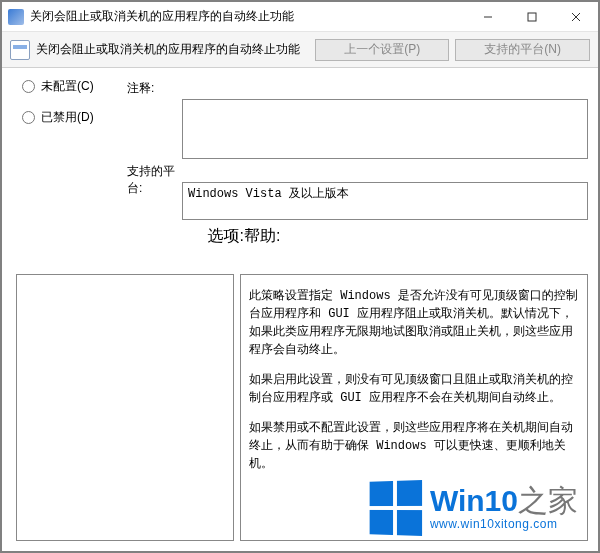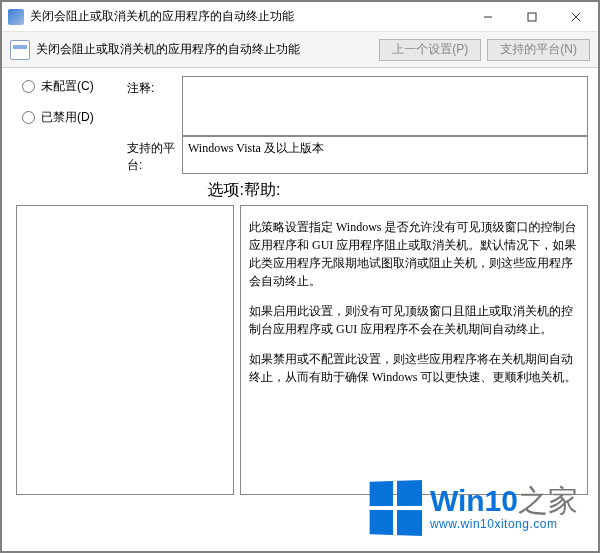--- a/index.html
+++ b/index.html
@@ -57,21 +57,21 @@
     border-radius:2px;
     position:relative;
   }
   .header-strip .policy-icon::after{
     content:""; position:absolute; left:2px; top:4px; right:2px; height:4px;
     background:#3a7bd5; opacity:.6;
   }
   .header-strip .policy-title { flex:1; font-size:12px; color:#000; }
   .nav-btn {
     height: 22px;
-    padding: 0 12px;
+    padding: 0 28px;
     margin-left: 6px;
     background:#e8e8e8;
     border:1px solid #b5b5b5;
     color:#888;
     font-size:12px;
     display:inline-flex;
     align-items:center;
   }
 
   
@@ -91,22 +91,23 @@
     margin:-3px -6px;
     border-radius:1px;
   }
   .field-label { text-align:left; font-size:12px; padding-top:4px; padding-right:4px;}
   .textarea-box, .text-box, .panel-box {
     border:1px solid #888;
     background:#fff;
     font-size:12px;
     padding:3px 5px;
     resize:none;
-    font-family:Liberation Serif, serif;
+    font-family:Liberation Mono, monospace;
     width:100%;
+    margin-top:23px;
   }
   .textarea-comment { height:60px; }
   .text-supported { height:38px; line-height:16px; color:#000; }
 
   .lower-labels {
     display:flex;
     padding: 2px 10px 2px 14px;
     font-size:16px;
     text-align:right;
   }

